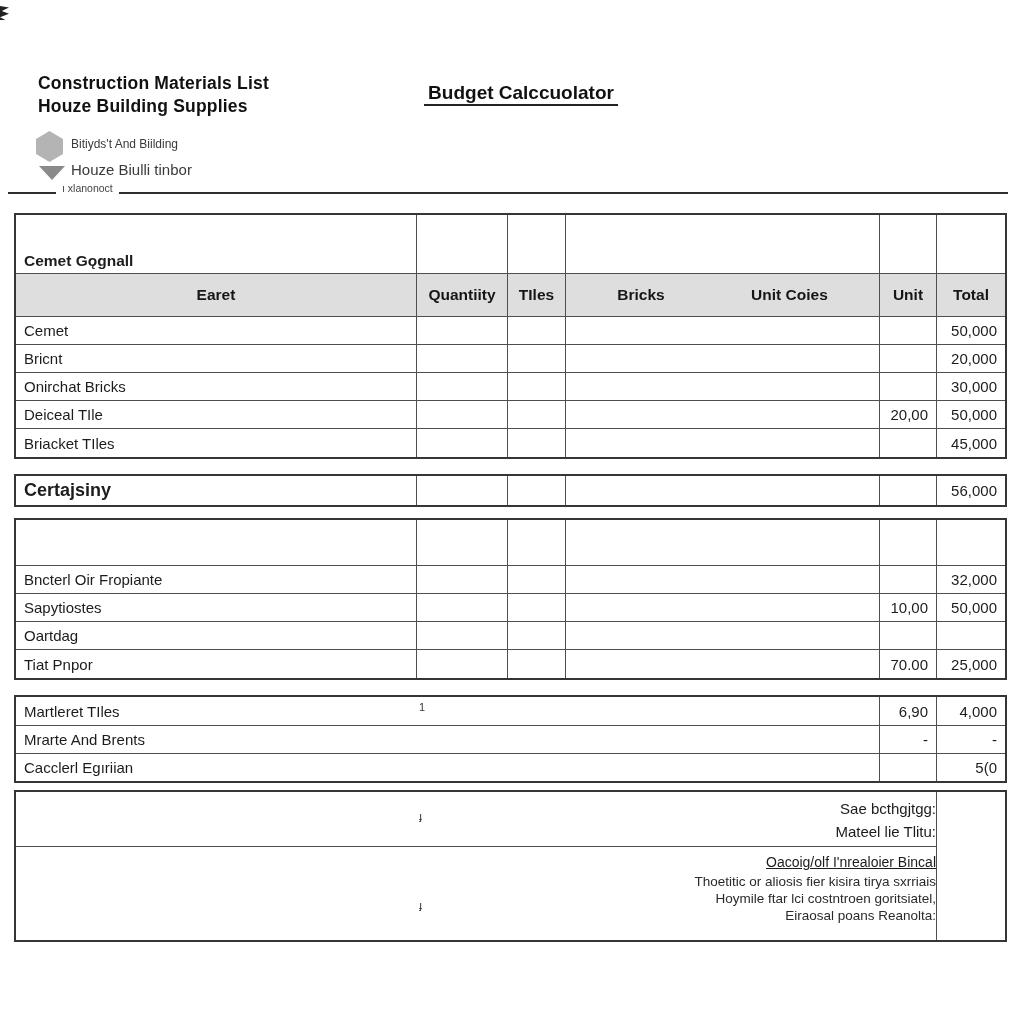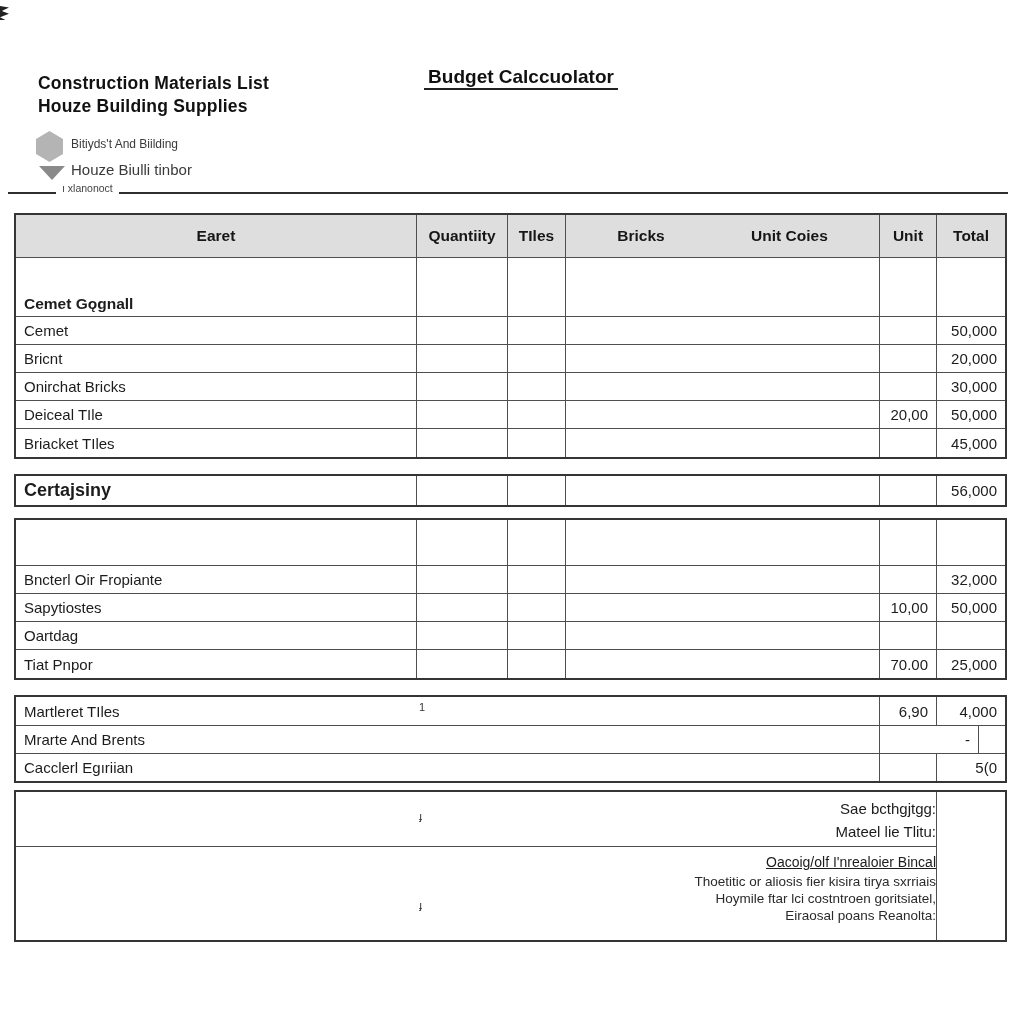--- a/index.html
+++ b/index.html
@@ -16,21 +16,21 @@
   .logo-hex { position:absolute; left:36px; top:131px; width:27px; height:31px; background:#b4b4b4;
     clip-path: polygon(50% 0,100% 26%,100% 74%,50% 100%,0 74%,0 26%); }
   .logo-line1 { position:absolute; left:71px; top:137px; font-size:12px; color:#3a3a3a; }
   .logo-tri { position:absolute; left:39px; top:166px; width:0; height:0;
     border-left:13px solid transparent; border-right:13px solid transparent; border-top:14px solid #8a8a8a; }
   .logo-line2 { position:absolute; left:71px; top:161px; font-size:15px; color:#3a3a3a; }
   .logo-footnote { position:absolute; left:56px; top:182px; font-size:10.5px; color:#444;
     background:#fff; padding:0 6px; z-index:2; }
   .top-rule { position:absolute; left:8px; top:192px; width:1000px; height:2px; background:#2e2e2e; }
 
-  .budget-title { position:absolute; left:360px; top:66px; width:322px; text-align:center; }
+  .budget-title { position:absolute; left:360px; top:82px; width:322px; text-align:center; }
   .budget-title span { font-size:19px; font-weight:bold; color:#111;
     border-bottom:2px solid #222; padding:0 4px 1px 4px; }
   .budget-box { position:absolute; left:294px; top:108px; width:463px; height:48px;
     border:2px solid #3a3a3a; background:#fff; }
   .budget-label-row { height:22px; border-bottom:1px solid #3a3a3a; font-size:13.5px; color:#4a4a4a;
     display:flex; align-items:center; padding:0 0 0 8px; white-space:nowrap; overflow:hidden; }
   .budget-input-row { height:22px; display:flex; }
   .budget-input { width:361px; height:100%; }
   .budget-mid { width:73px; height:100%; border-left:1px solid #3a3a3a; }
   .budget-close { width:29px; height:100%; border-left:1px solid #3a3a3a; display:flex;
@@ -80,41 +80,41 @@
   <div class="logo-line2">Houze Biulli tinbor</div>
   <div class="logo-footnote">ı xlanonoct</div>
   <div class="top-rule"></div>
 
   <div class="budget-title">
     <span>Budget Calccuolator</span>
   </div>
 
 
   <div class="tbl" style="top:213px;">
+    <div class="row group-row" style="height:59px;">
+      <div class="cell">Cemet Gǫgnall</div>
+      <div class="cell"></div>
+      <div class="cell"></div>
+      <div class="cell"></div>
+      <div class="cell"></div>
+      <div class="cell"></div>
+    </div>
+
     <div class="row" style="height:43px;">
       <div class="cell head item-h">Earet</div>
       <div class="cell head">Quantiity</div>
       <div class="cell head">TIles</div>
       <div class="cell head merged-h">
         <span>Bricks</span>
         <span>Unit Coies</span>
       </div>
       <div class="cell head">Unit</div>
       <div class="cell head">Total</div>
     </div>
 
-    <div class="row group-row" style="height:59px;">
-      <div class="cell">Cemet Gǫgnall</div>
-      <div class="cell"></div>
-      <div class="cell"></div>
-      <div class="cell"></div>
-      <div class="cell"></div>
-      <div class="cell"></div>
-    </div>
-
     <div class="row" style="height:28px;">
       <div class="cell">Cemet</div>
       <div class="cell"></div>
       <div class="cell"></div>
       <div class="cell"></div>
       <div class="cell num"></div>
       <div class="cell num">50,000</div>
     </div>
     <div class="row" style="height:28px;">
       <div class="cell">Bricnt</div>
@@ -206,21 +206,21 @@
 
   <div class="tbl" style="top:695px;">
     <div class="row3col" style="height:29px;">
       <div class="cell rel">
         <span>Martleret TIles</span>
         <span class="tickmark" style="left:403px; top:4px;">1</span>
       </div>
       <div class="cell num">6,90</div>
       <div class="cell num">4,000</div>
     </div>
-    <div class="row3col" style="height:28px;gap:42px;">
+    <div class="row3col" style="height:28px;">
       <div class="cell">Mrarte And Brents</div>
       <div class="cell num">-</div>
       <div class="cell num">-</div>
     </div>
     <div class="row3col" style="height:27px;text-align:center;">
       <div class="cell">Cacclerl Egıriian</div>
       <div class="cell num"></div>
       <div class="cell num">5(0</div>
     </div>
   </div>

